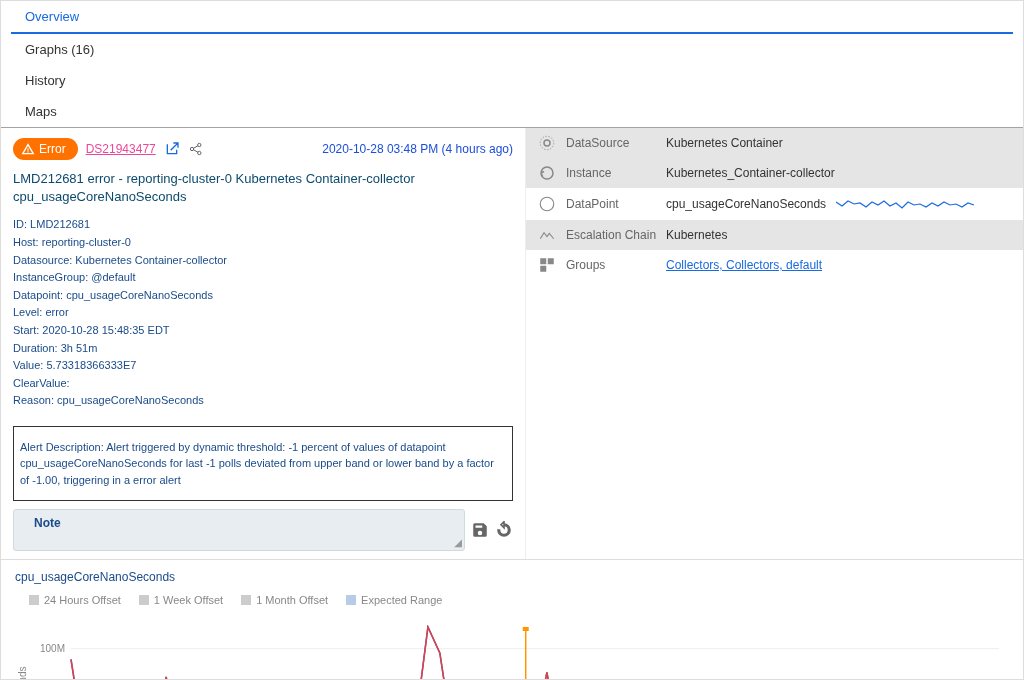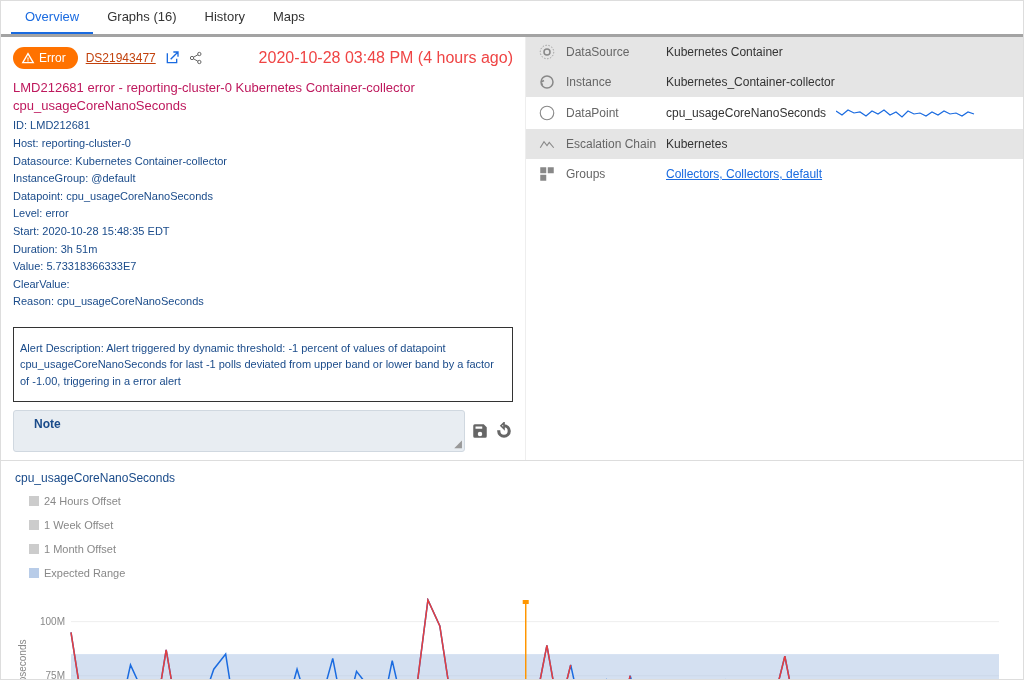--- a/index.html
+++ b/index.html
@@ -1,49 +1,49 @@
 <!DOCTYPE html>
 <html><head>
 <meta charset="utf-8">
 <style>
 * { box-sizing: border-box; margin: 0; padding: 0; }
 body { font-family: -apple-system, BlinkMacSystemFont, "Segoe UI", Arial, sans-serif; font-size: 12px; color: #333; background: #fff; width: 1024px; height: 680px; overflow: hidden; border: 1px solid #ddd; }
-.tabs { display: flex; border-bottom: 3px solid #a3a3a3; padding: 0 10px; }
+.tabs { display: flex; border-bottom: 1px solid #a3a3a3; padding: 0 10px; flex-direction: column; }
 .tab { padding: 8px 14px; cursor: pointer; color: #333; font-size: 13px; }
 .tab.active { color: #1a6be0; border-bottom: 2px solid #1a6be0; font-weight: 500; }
 .main { display: flex; }
 .left { width: 525px; padding: 10px 12px 8px; border-right: 1px solid #eee; }
 .right { flex: 1; padding: 0; }
 .alert-row { display: flex; align-items: center; justify-content: space-between; margin-bottom: 10px; }
 .alert-left { display: flex; align-items: center; gap: 8px; }
 .error-badge { background: #ff7200; color: #fff; padding: 4px 12px 4px 8px; border-radius: 14px; font-size: 12px; display: flex; align-items: center; gap: 4px; }
 .error-badge svg { width: 14px; height: 14px; }
-.ds-link { color: #c2410c; text-decoration: underline; cursor: pointer; }
+.ds-link { color: #ec4899; text-decoration: underline; cursor: pointer; }
 .icon-btn { width: 16px; height: 16px; cursor: pointer; color: #1a6be0; }
-.timestamp { color: #ef4444; font-size: 16px; }
-.title { color: #be185d; font-weight: 500; font-size: 13px; margin-bottom: 2px; line-height: 1.4; }
+.timestamp { color: #1d4ed8; font-size: 12px; }
+.title { color: #0c4a6e; font-weight: 500; font-size: 13px; margin-bottom: 10px; line-height: 1.4; }
 .details { color: #1a4b8a; font-size: 11px; line-height: 1.6; }
 .detail-line { display: block; }
 .alert-desc { border: 1px solid #333; padding: 12px 6px; margin-top: 16px; font-size: 11px; color: #1a4b8a; line-height: 1.5; }
 .note-area { margin-top: 8px; display: flex; gap: 6px; align-items: flex-start; }
 .note-box { flex: 1; background: #e8edf2; border: 1px solid #d0d8e0; border-radius: 3px; padding: 6px 8px; height: 42px; position: relative; resize: none; font-family: inherit; }
 .note-label { color: #1a4b8a; font-weight: 600; font-size: 12px; margin-left: 12px; }
 .note-resize { position: absolute; bottom: 2px; right: 2px; color: #999; font-size: 10px; }
 .note-actions { display: flex; gap: 6px; align-items: center; padding-top: 12px; }
 .note-actions svg { width: 18px; height: 18px; color: #666; cursor: pointer; }
 .right-row { display: flex; align-items: center; padding: 6px 12px; font-size: 12px; min-height: 30px; }
 .right-row.shaded { background: #e5e5e5; }
 .right-icon { width: 18px; height: 18px; color: #888; margin-right: 10px; flex-shrink: 0; }
 .right-label { width: 100px; color: #666; }
 .right-value { color: #333; }
 .right-link { color: #1a6be0; text-decoration: underline; cursor: pointer; }
 .sparkline { stroke: #1a6be0; fill: none; stroke-width: 1.2; }
 .chart-section { border-top: 1px solid #ddd; padding: 10px 14px 0; }
 .chart-title { color: #1a4b8a; font-size: 12px; margin-bottom: 10px; }
-.legend { display: flex; gap: 12px; font-size: 11px; color: #888; margin-bottom: 19px; margin-left: 14px; flex-direction: column; }
+.legend { display: flex; gap: 18px; font-size: 11px; color: #888; margin-bottom: 19px; margin-left: 14px; }
 .legend-item { display: flex; align-items: center; gap: 5px; }
 .legend-swatch { width: 10px; height: 10px; background: #ccc; }
 .legend-swatch.range { background: #b8cce8; }
 .chart-wrap { position: relative; height: 262px; margin-left: 14px; }
 .ylabel { position: absolute; left: -12px; top: 50%; transform: rotate(-90deg) translateX(30px); transform-origin: left top; font-size: 10px; color: #888; }
 svg.chart { width: 100%; height: 100%; }
 .grid-line { stroke: #eee; stroke-width: 1; }
 .axis-text { font-size: 10px; fill: #888; }
 .band { fill: #b8cce8; opacity: 0.6; }
 .data-line { stroke: #1a6be0; stroke-width: 1.5; fill: none; }

